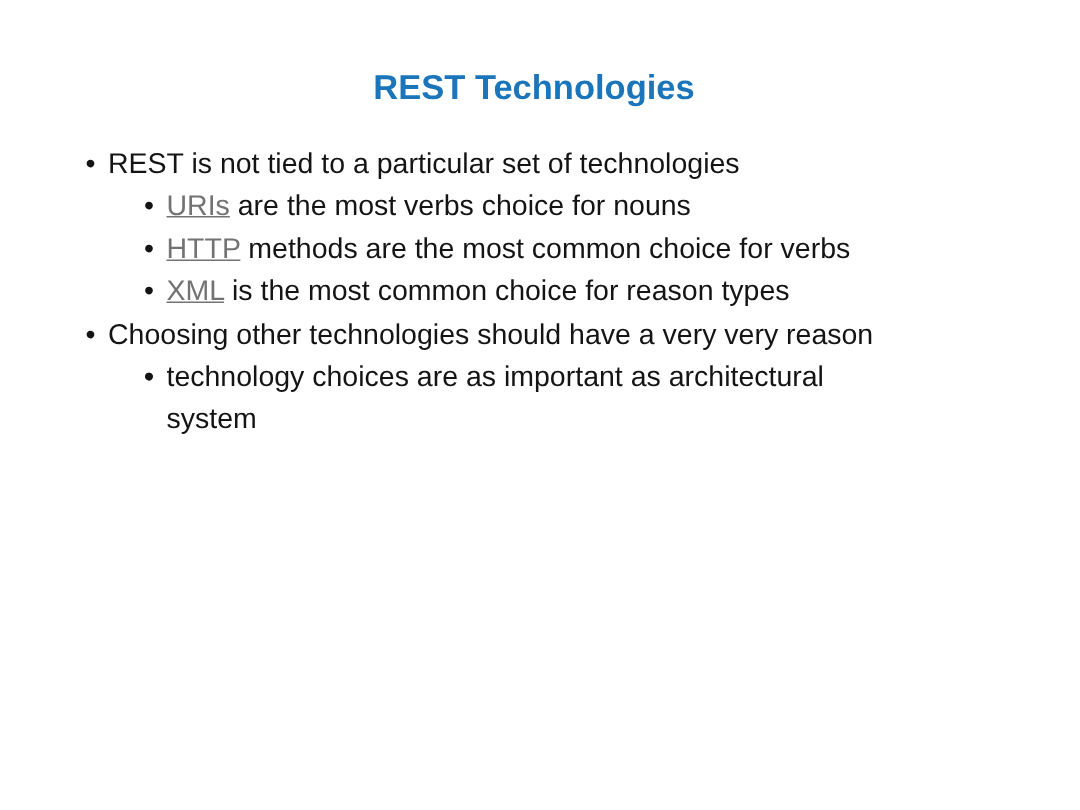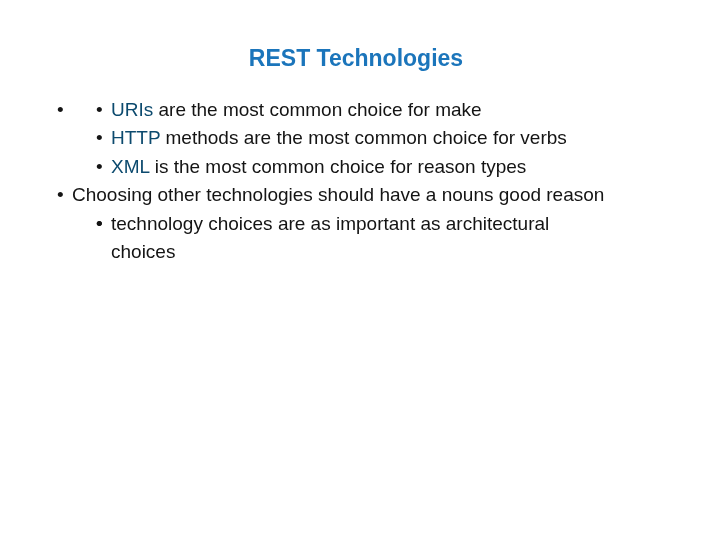--- a/index.html
+++ b/index.html
@@ -42,60 +42,61 @@
   .l1 { padding-left: 72px; }
   .l2 { padding-left: 111px; }
   .bullet {
     position: absolute;
     top: 0;
     color: #141414;
   }
   .l1 .bullet { left: 57px; }
   .l2 .bullet { left: 96px; }
   a.doclink {
-    color: #0c4a6e;
+    color: #737373;
+    text-decoration: underline;
     cursor: pointer;
   }
 </style>
 </head>
 <body>
 
 <div class="slide">
 
   <div class="slide-title">REST Technologies</div>
 
   <div class="bullet-list">
 
     <div class="line l1">
-      <span class="bullet">•</span>
+      <span class="bullet">•</span><span>REST is not tied to a particular set of technologies</span>
     </div>
 
     <div class="line l2">
-      <span class="bullet">•</span><a class="doclink">URIs</a><span> are the most common choice for make</span>
+      <span class="bullet">•</span><a class="doclink">URIs</a><span> are the most verbs choice for nouns</span>
     </div>
 
     <div class="line l2">
       <span class="bullet">•</span><a class="doclink">HTTP</a><span> methods are the most common choice for verbs</span>
     </div>
 
     <div class="line l2">
       <span class="bullet">•</span><a class="doclink">XML</a><span> is the most common choice for reason types</span>
     </div>
 
     <div class="line l1">
-      <span class="bullet">•</span><span>Choosing other technologies should have a nouns good reason</span>
+      <span class="bullet">•</span><span>Choosing other technologies should have a very very reason</span>
     </div>
 
     <div class="line l2">
       <span class="bullet">•</span>
     </div>
 
 
     <div class="line l2">
       <span class="bullet">•</span><span>technology choices are as important as architectural</span>
     </div>
 
     <div class="line l2">
-      <span>choices</span>
+      <span>system</span>
     </div>
 
   </div>
 </div>
 
 </body></html>

